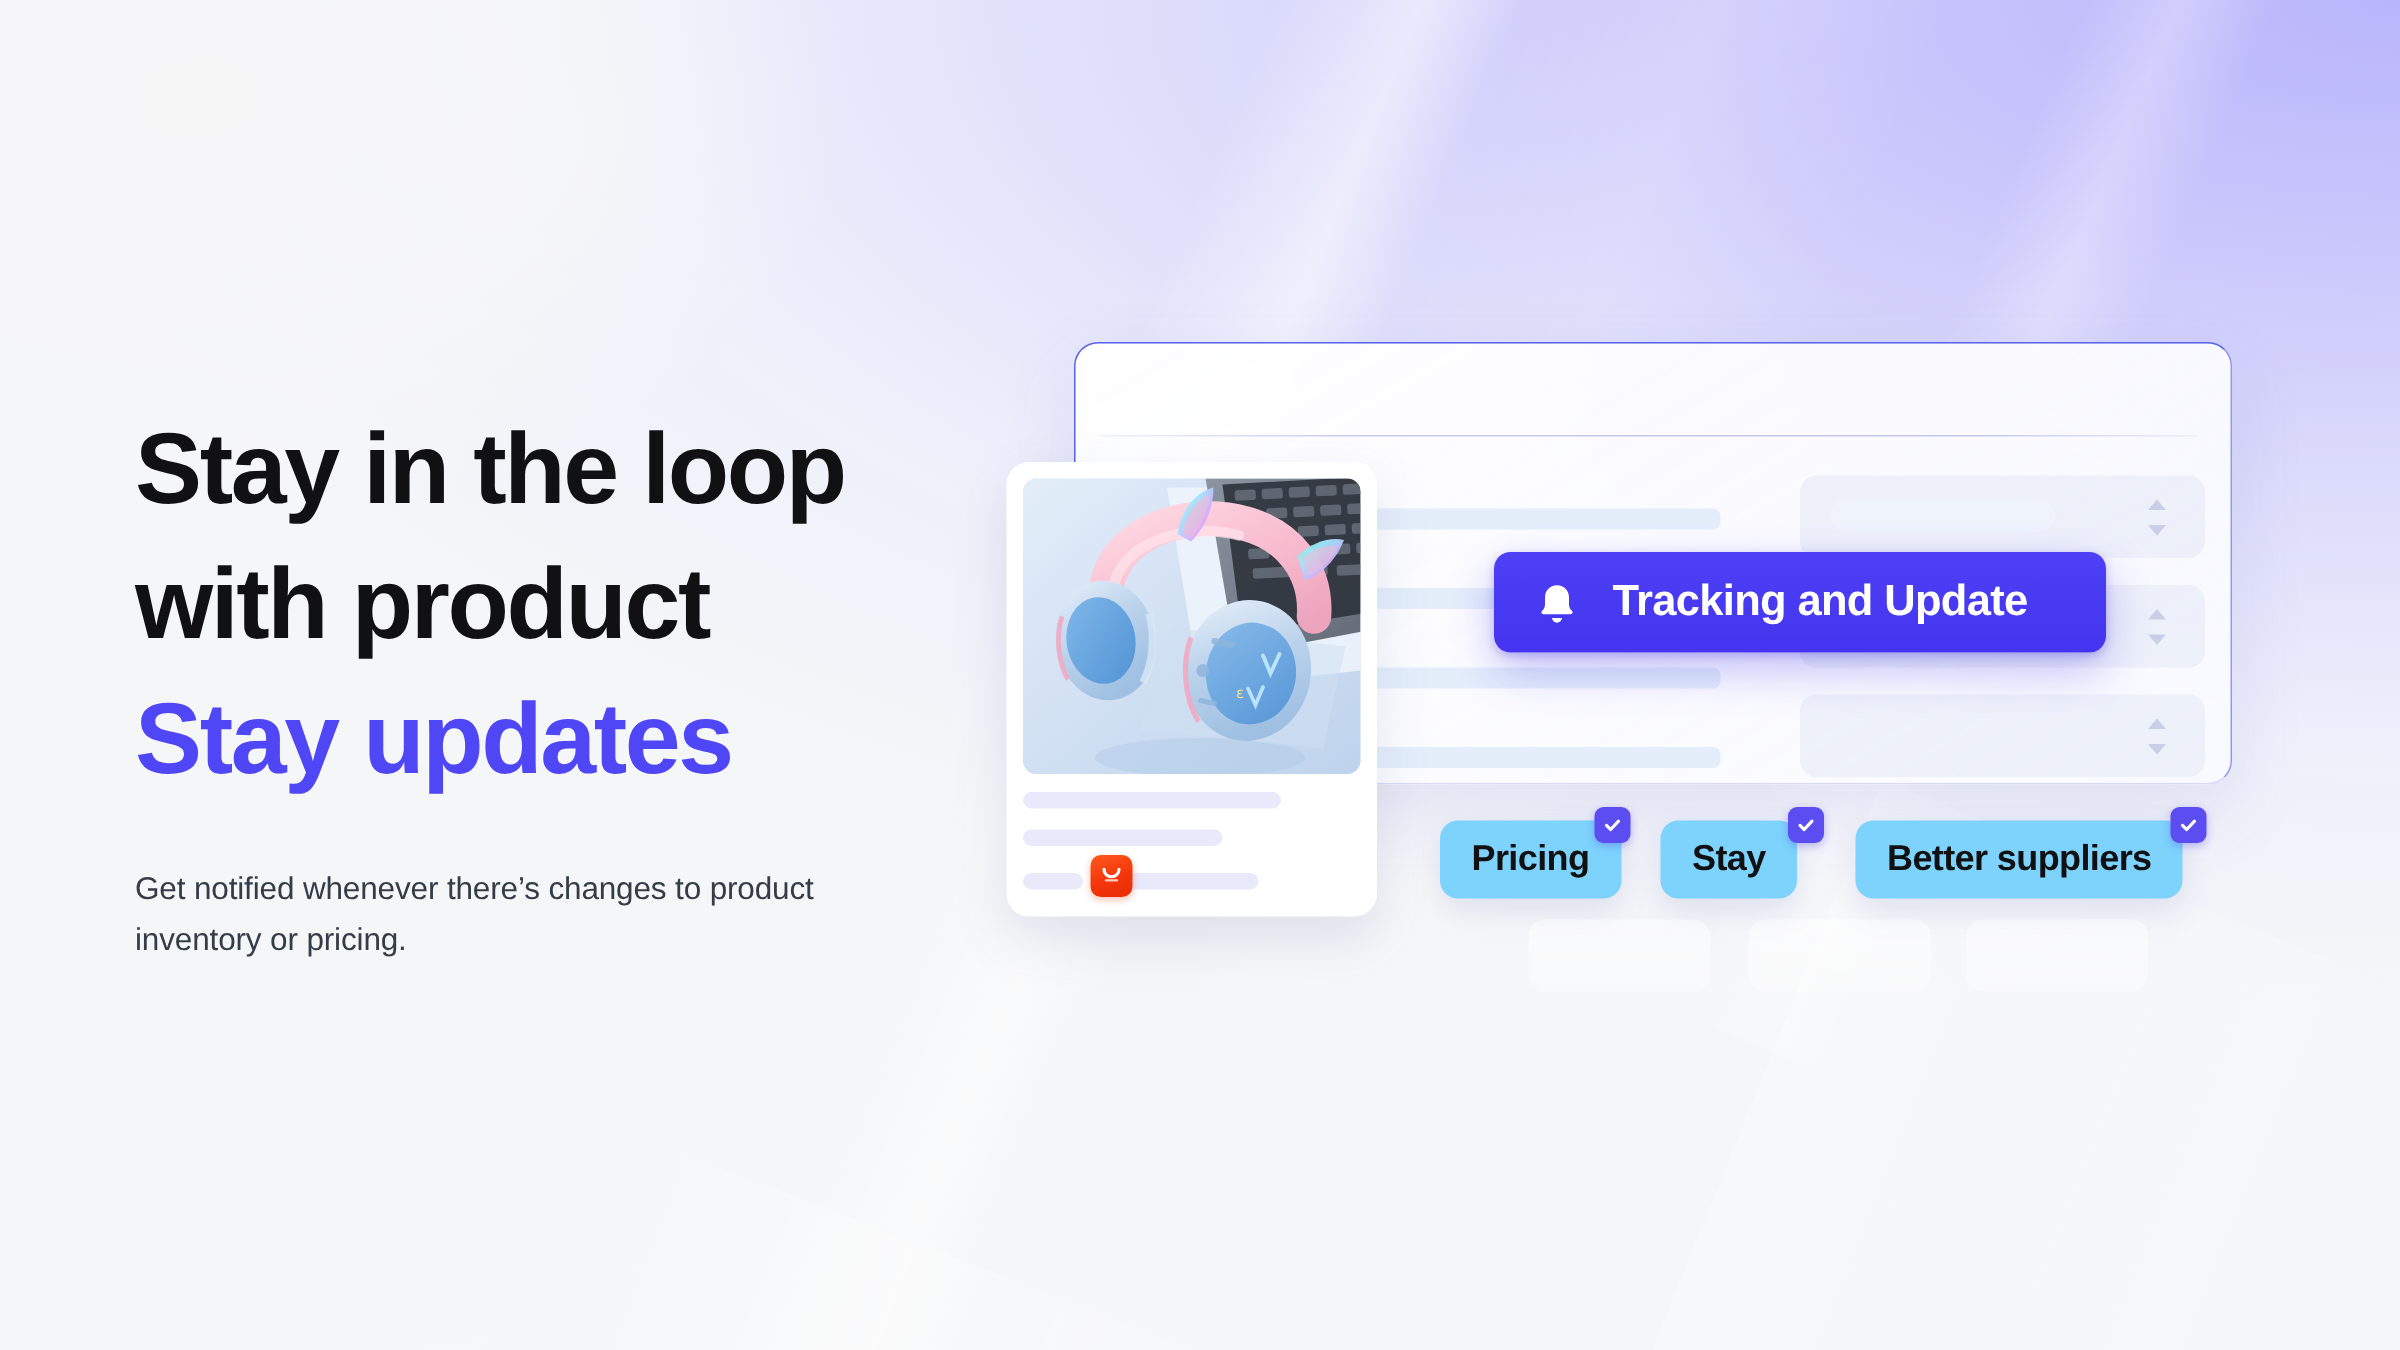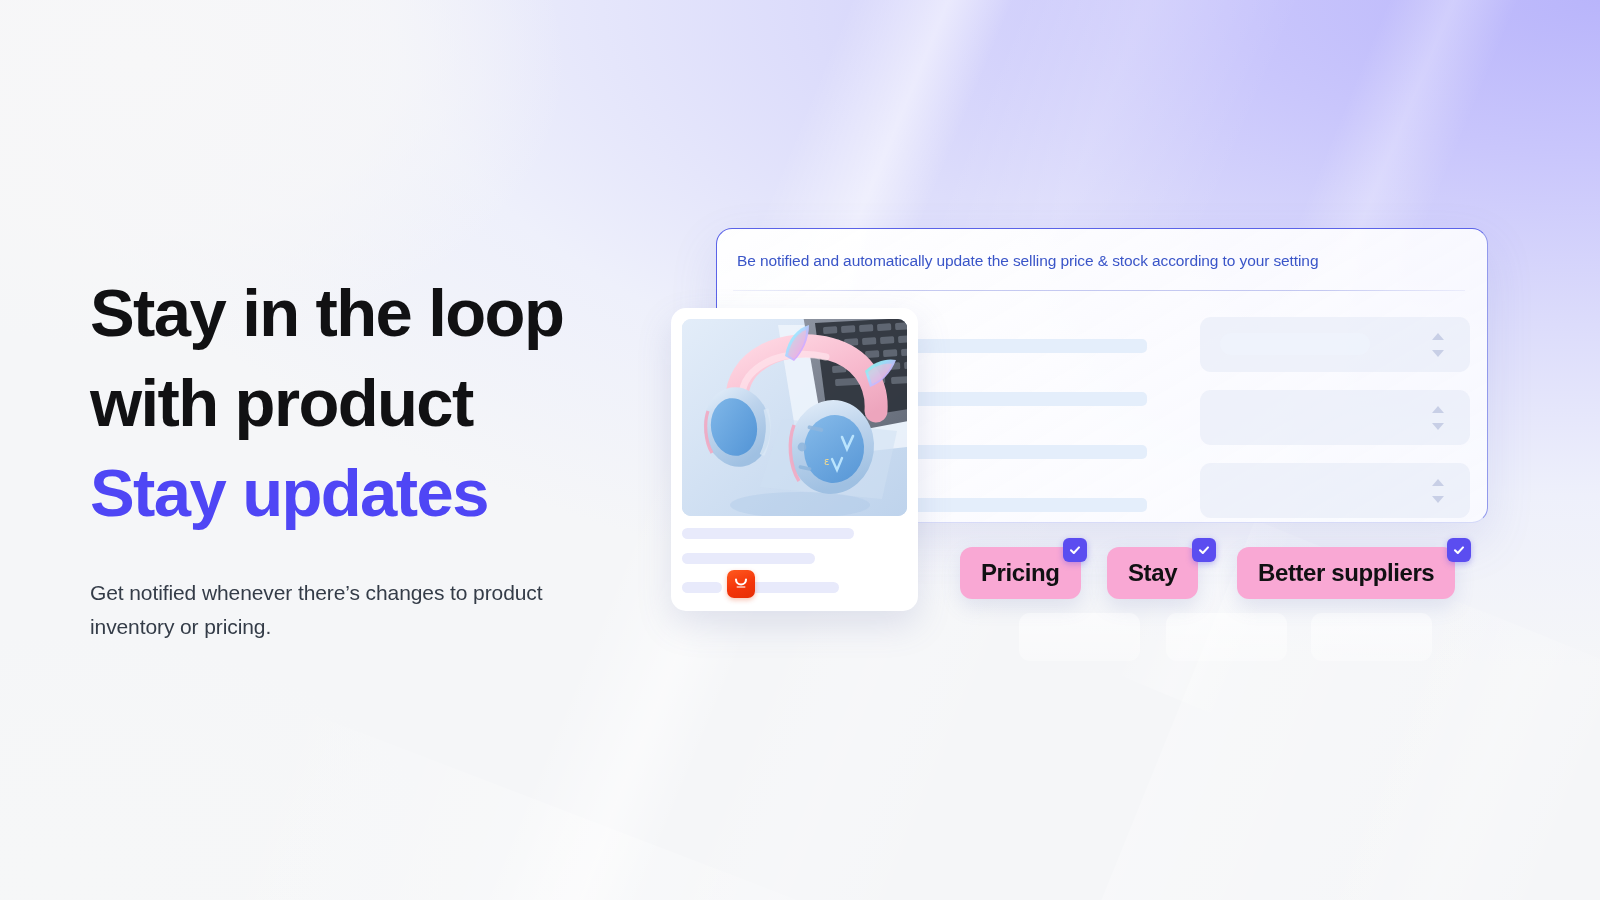--- a/index.html
+++ b/index.html
@@ -133,21 +133,21 @@
     display:flex; align-items:center; gap:22px; padding-left:27px;
     cursor:pointer;
   }
   .cta .bell{ width:30px; height:32px; flex:none; display:flex; align-items:center; justify-content:center; }
   .cta .cta-label{
     color:#fff; font-size:29px; font-weight:700; letter-spacing:-.45px; white-space:nowrap;
   }
 
   
   .chip{
-    position:absolute; height:52px; border-radius:12px; background:#f9a8d4;
+    position:absolute; height:52px; border-radius:12px; background:#7dd3fc;
     display:flex; align-items:center; justify-content:center;
     padding:0 21px; box-shadow:0 8px 20px rgba(95,110,175,.15);
     font-size:24px; font-weight:700; color:#111113; letter-spacing:-.4px;
     white-space:nowrap; cursor:pointer;
   }
   .chk{
     position:absolute; width:24px; height:24px; border-radius:6px;
     background:#5b4df0; display:flex; align-items:center; justify-content:center;
     box-shadow:0 2px 6px rgba(80,65,230,.35);
   }
@@ -179,21 +179,20 @@
       <span>with product</span><br>
       <span class="accent">Stay updates</span>
     </h1>
     <p class="subcopy">
       <span>Get notified whenever there’s changes to</span>
       <span>product inventory or pricing.</span>
     </p>
   </div>
 
   <div class="panel">
-    <div class="panel-note">Be notified and automatically update the selling price &amp; stock according to your setting</div>
     <div class="panel-divider"></div>
 
     <div class="sk-bar" style="left:196px; top:110px; width:234px; height:14px;"></div>
     <div class="sk-bar" style="left:196px; top:163px; width:234px; height:14px;"></div>
     <div class="sk-bar" style="left:196px; top:216px; width:234px; height:14px;"></div>
     <div class="sk-bar" style="left:196px; top:269px; width:234px; height:14px;"></div>
 
     <div class="stepper-row" style="top:88px;">
       <div class="ghost"></div>
       <div class="stepper">
@@ -319,20 +318,29 @@
     <div class="p-line l4"></div>
 
     <div class="shop-logo">
       <svg width="20" height="20" viewBox="0 0 20 20">
         <path d="M5 5.5 a5 5 0 0 0 10 0" stroke="#ffffff" stroke-width="2.1" fill="none" stroke-linecap="round"></path>
         <rect x="5.5" y="12.2" width="9" height="1.5" rx="0.7" fill="#ffffff" opacity=".75"></rect>
       </svg>
     </div>
   </div>
 
+  <div class="cta">
+    <span class="bell">
+      <svg width="28" height="30" viewBox="0 0 28 30">
+        <path d="M14 3.2 c-4.6 0 -8 3.5 -8 8 v4.6 c0 1.9 -0.7 3.3 -1.9 4.4 c-0.9 0.8 -0.4 2.3 0.9 2.3 h18 c1.3 0 1.8 -1.5 0.9 -2.3 c-1.2 -1.1 -1.9 -2.5 -1.9 -4.4 v-4.6 c0 -4.5 -3.4 -8 -8 -8 z" fill="#ffffff"></path>
+        <path d="M10.6 25 c0.4 1.9 1.8 3.1 3.4 3.1 c1.6 0 3 -1.2 3.4 -3.1 z" fill="#ffffff"></path>
+      </svg>
+    </span>
+    <span class="cta-label">Tracking and Update</span>
+  </div>
 
   <div class="ghost-box" style="left:1019px; top:613px; width:121px;"></div>
   <div class="ghost-box" style="left:1166px; top:613px; width:121px;"></div>
   <div class="ghost-box" style="left:1311px; top:613px; width:121px;"></div>
 
   <div class="chip" style="left:960px; top:547px;">
     <span>Pricing</span>
   </div>
   <div class="chk" style="left:1063px; top:538px;">
     <svg width="14" height="14" viewBox="0 0 14 14">

